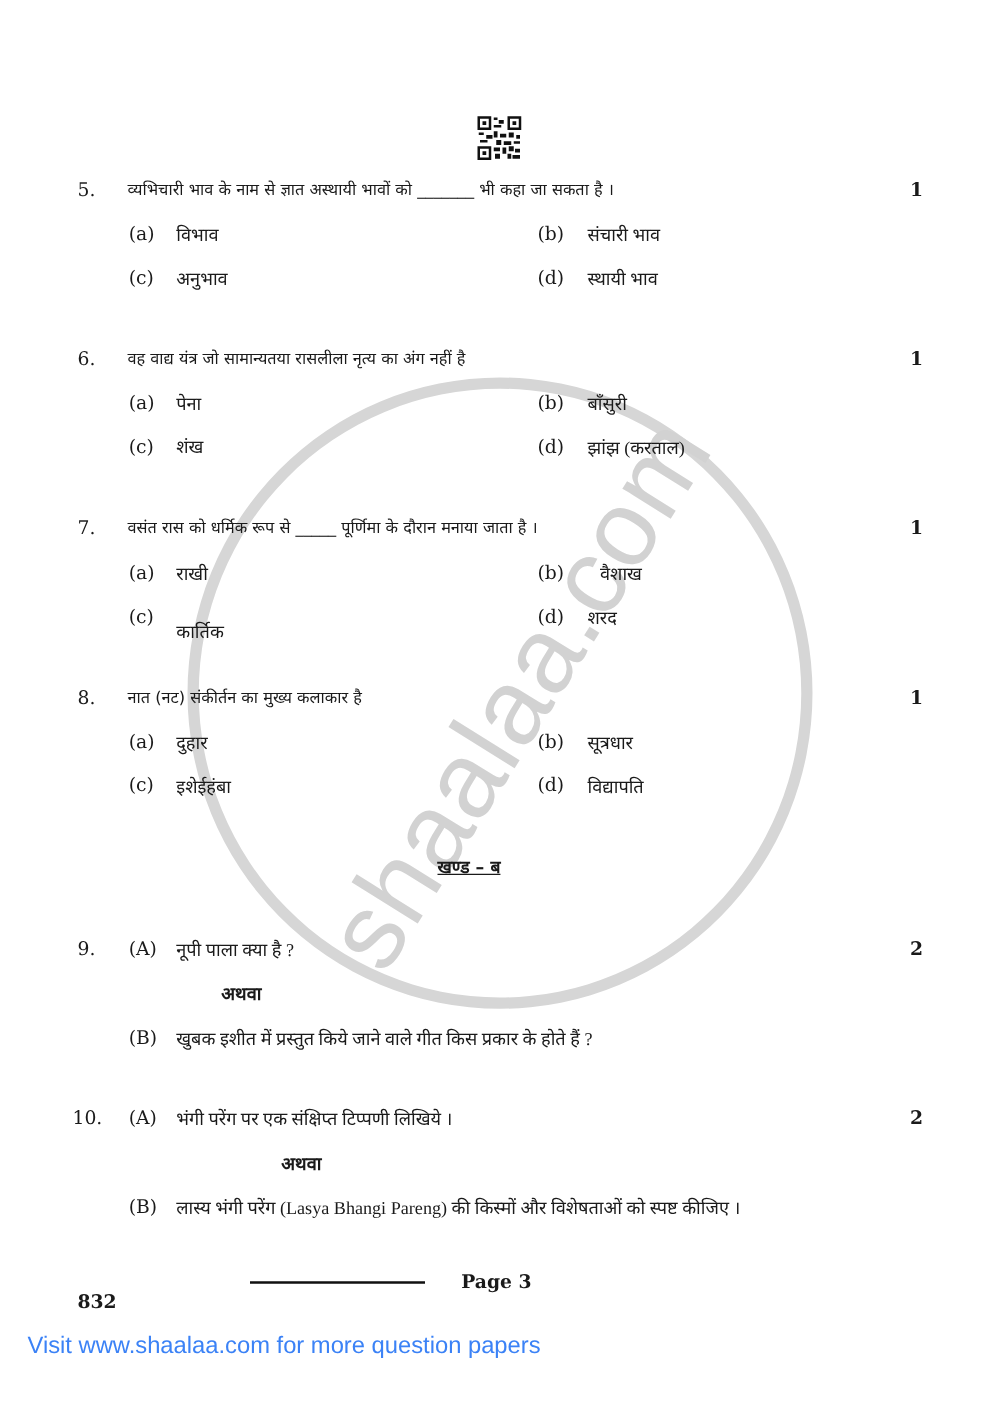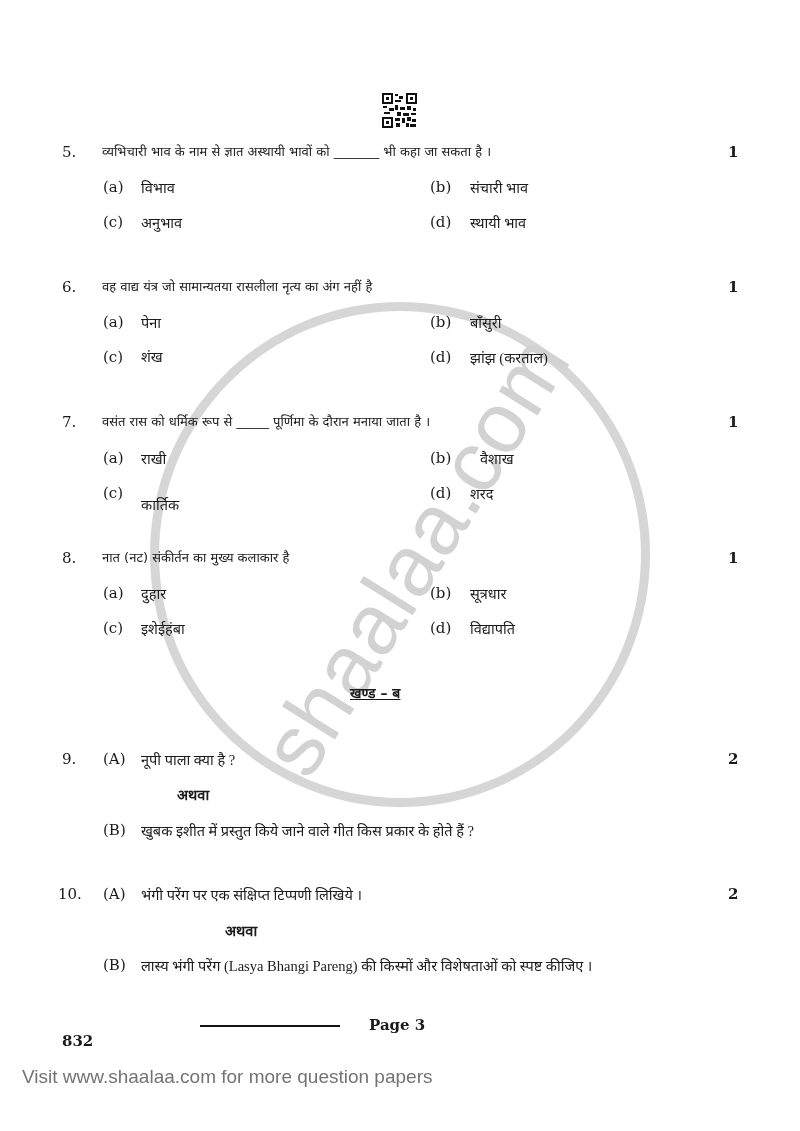--- a/index.html
+++ b/index.html
@@ -23,21 +23,21 @@
   .qnum { position: absolute; left: 62px; font-size: 15px; }
   .qtext { position: absolute; left: 102px; font-size: 13px; font-family: "DejaVu Sans", sans-serif; }
   .marks { position: absolute; left: 728px; font-size: 15px; font-weight: bold; }
   .optletter { position: absolute; font-size: 15px; }
   .opttext { position: absolute; font-size: 14.5px; font-family: Liberation Serif, serif; }
   .section-title { position: absolute; left: 350px; top: 683px; width: 100px; text-align: left; font-size: 14px; font-weight: bold; font-family: "DejaVu Sans", sans-serif; text-decoration: underline; }
   .athva { position: absolute; font-size: 14.5px; font-weight: bold; font-family: "DejaVu Sans", sans-serif; }
   .footer-code { position: absolute; left: 62px; top: 1016px; font-size: 15px; font-weight: bold; margin-top: 16px; }
   .footer-line { position: absolute; left: 200px; top: 1025px; width: 140px; height: 2px; background: #111; }
   .footer-page { position: absolute; left: 369px; top: 1016px; font-size: 15px; font-weight: bold; }
-  .visit { position: absolute; left: 22px; top: 1066px; font-size: 19px; font-family: "Liberation Sans", "DejaVu Sans", sans-serif; color: #737373; }
+  .visit { position: absolute; left: 22px; top: 1066px; font-size: 19px; font-family: "Liberation Sans", "DejaVu Sans", sans-serif; color: #3b82f6; }
 </style>
 </head>
 <body>
 
 <div class="watermark-circle"></div>
 <div class="watermark-text">shaalaa.com</div>
 
 <svg class="qr" viewBox="0 0 37 37">
   <rect x="0" y="0" width="37" height="37" fill="#fff"></rect>
   <rect x="1" y="1" width="11" height="11" fill="#111"></rect>

